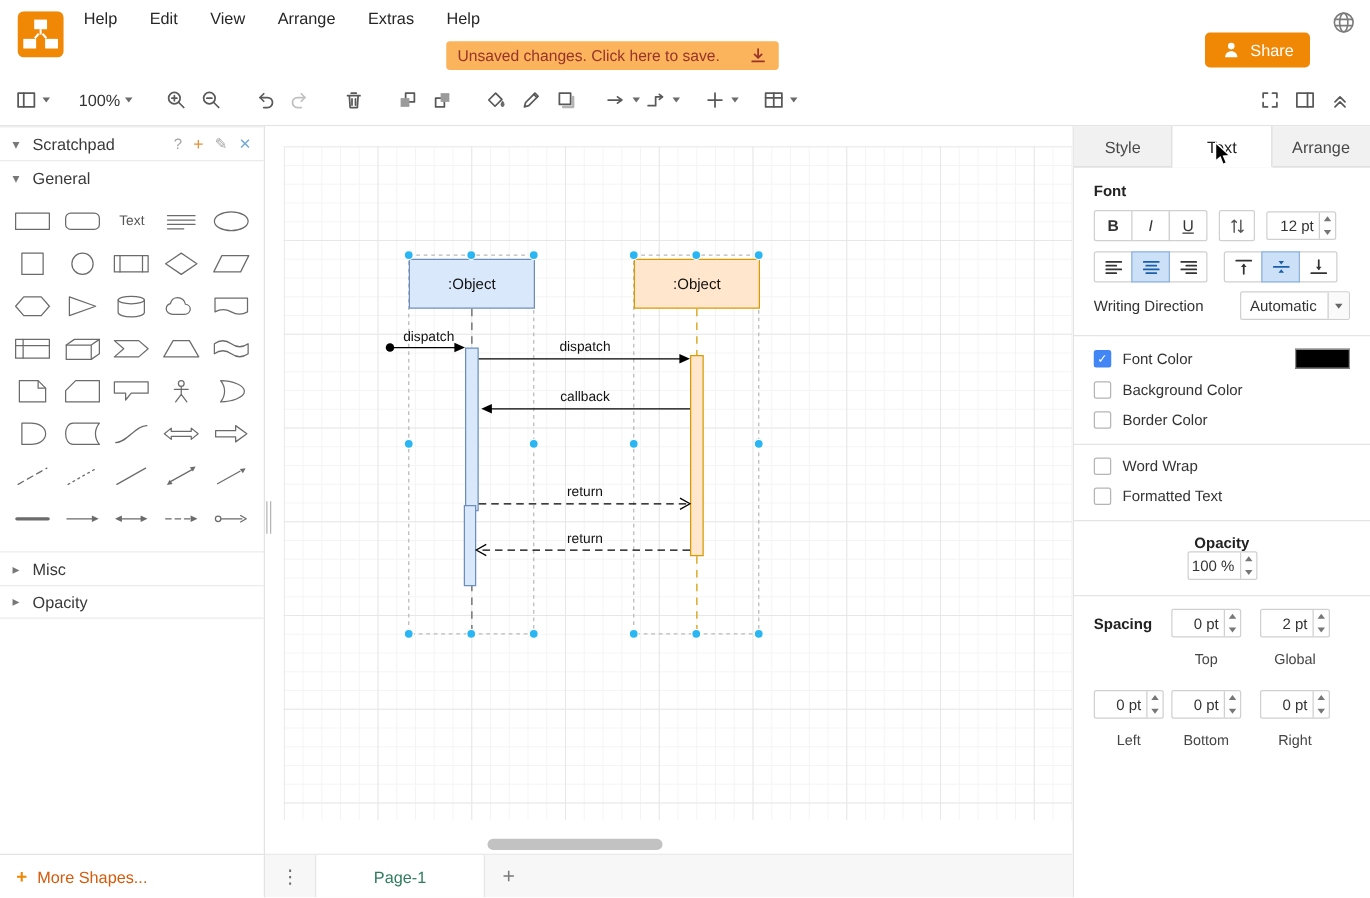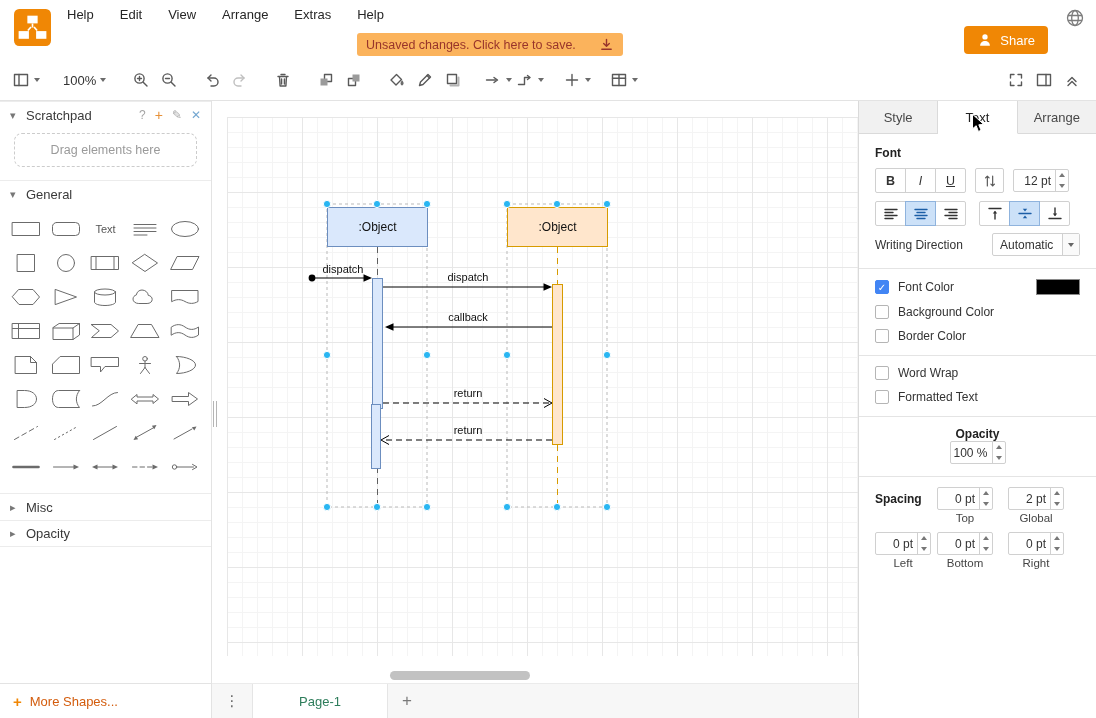--- a/index.html
+++ b/index.html
@@ -108,21 +108,21 @@
   .group-gap { width:13px; }
   .label-row { display:flex; align-items:center; justify-content:space-between; margin-top:7px; }
   .label-row .lbl { font-size:12px; color:#333; }
   .label-row .select { width:88px; margin-top:0; }
   hr.div { border:none; border-top:1px solid #e4e4e4; margin:12px -16px 2px; }
   .check-row { display:flex; align-items:center; gap:9px; margin-top:10px; }
   .checkbox { width:14px; height:14px; border:1px solid #b5b5b5; border-radius:2px; background:#fff; display:flex; align-items:center; justify-content:center; font-size:10px; color:#fff; flex:0 0 auto; }
   .checkbox.checked { background:#4285F4; border-color:#4285F4; }
   .swatch { margin-left:auto; width:44px; height:16px; background:#000; border:1px solid #8a8a8a; }
   .opacity-row { display:flex; align-items:center; justify-content:space-between; margin-top:10px;flex-direction:column; }
-  .sp-grid { display:grid; grid-template-columns:62px 71px 71px; row-gap:2px; margin-top:10px; align-items:center; }
+  .sp-grid { display:grid; grid-template-columns:62px 71px 71px; row-gap:12px; margin-top:10px; align-items:center; }
   .sp-grid .num-input { justify-self:start; }
   .sp-cap { width:56px; text-align:center; font-size:11.5px; color:#454545; justify-self:start; }
   .sp-row2 { margin-top:6px; }
   .mouse-cursor { position:absolute; left:971px; top:113px; z-index:60; pointer-events:none; }
 </style>
 </head>
 <body>
 
 <div class="app">
 
@@ -299,23 +299,20 @@
     <aside class="sidebar">
       <div class="section-header">
         <span class="sh-caret">▾</span>
         <span>Scratchpad</span>
         <span class="sp-icons">
           <span class="sp-help">?</span>
           <span class="sp-add">+</span>
           <span class="sp-edit">✎</span>
           <span class="sp-close">✕</span>
         </span>
-      </div>
-      <div class="dropzone">
-        <span>Drag elements here</span>
       </div>
       <div class="section-header">
         <span class="sh-caret">▾</span>
         <span>General</span>
       </div>
       <div class="shape-grid">
           <div class="shape-cell">
             <svg viewBox="0 0 32 22" width="32" height="22">
               <rect x="2.5" y="4.5" width="27" height="13"></rect>
             </svg>

